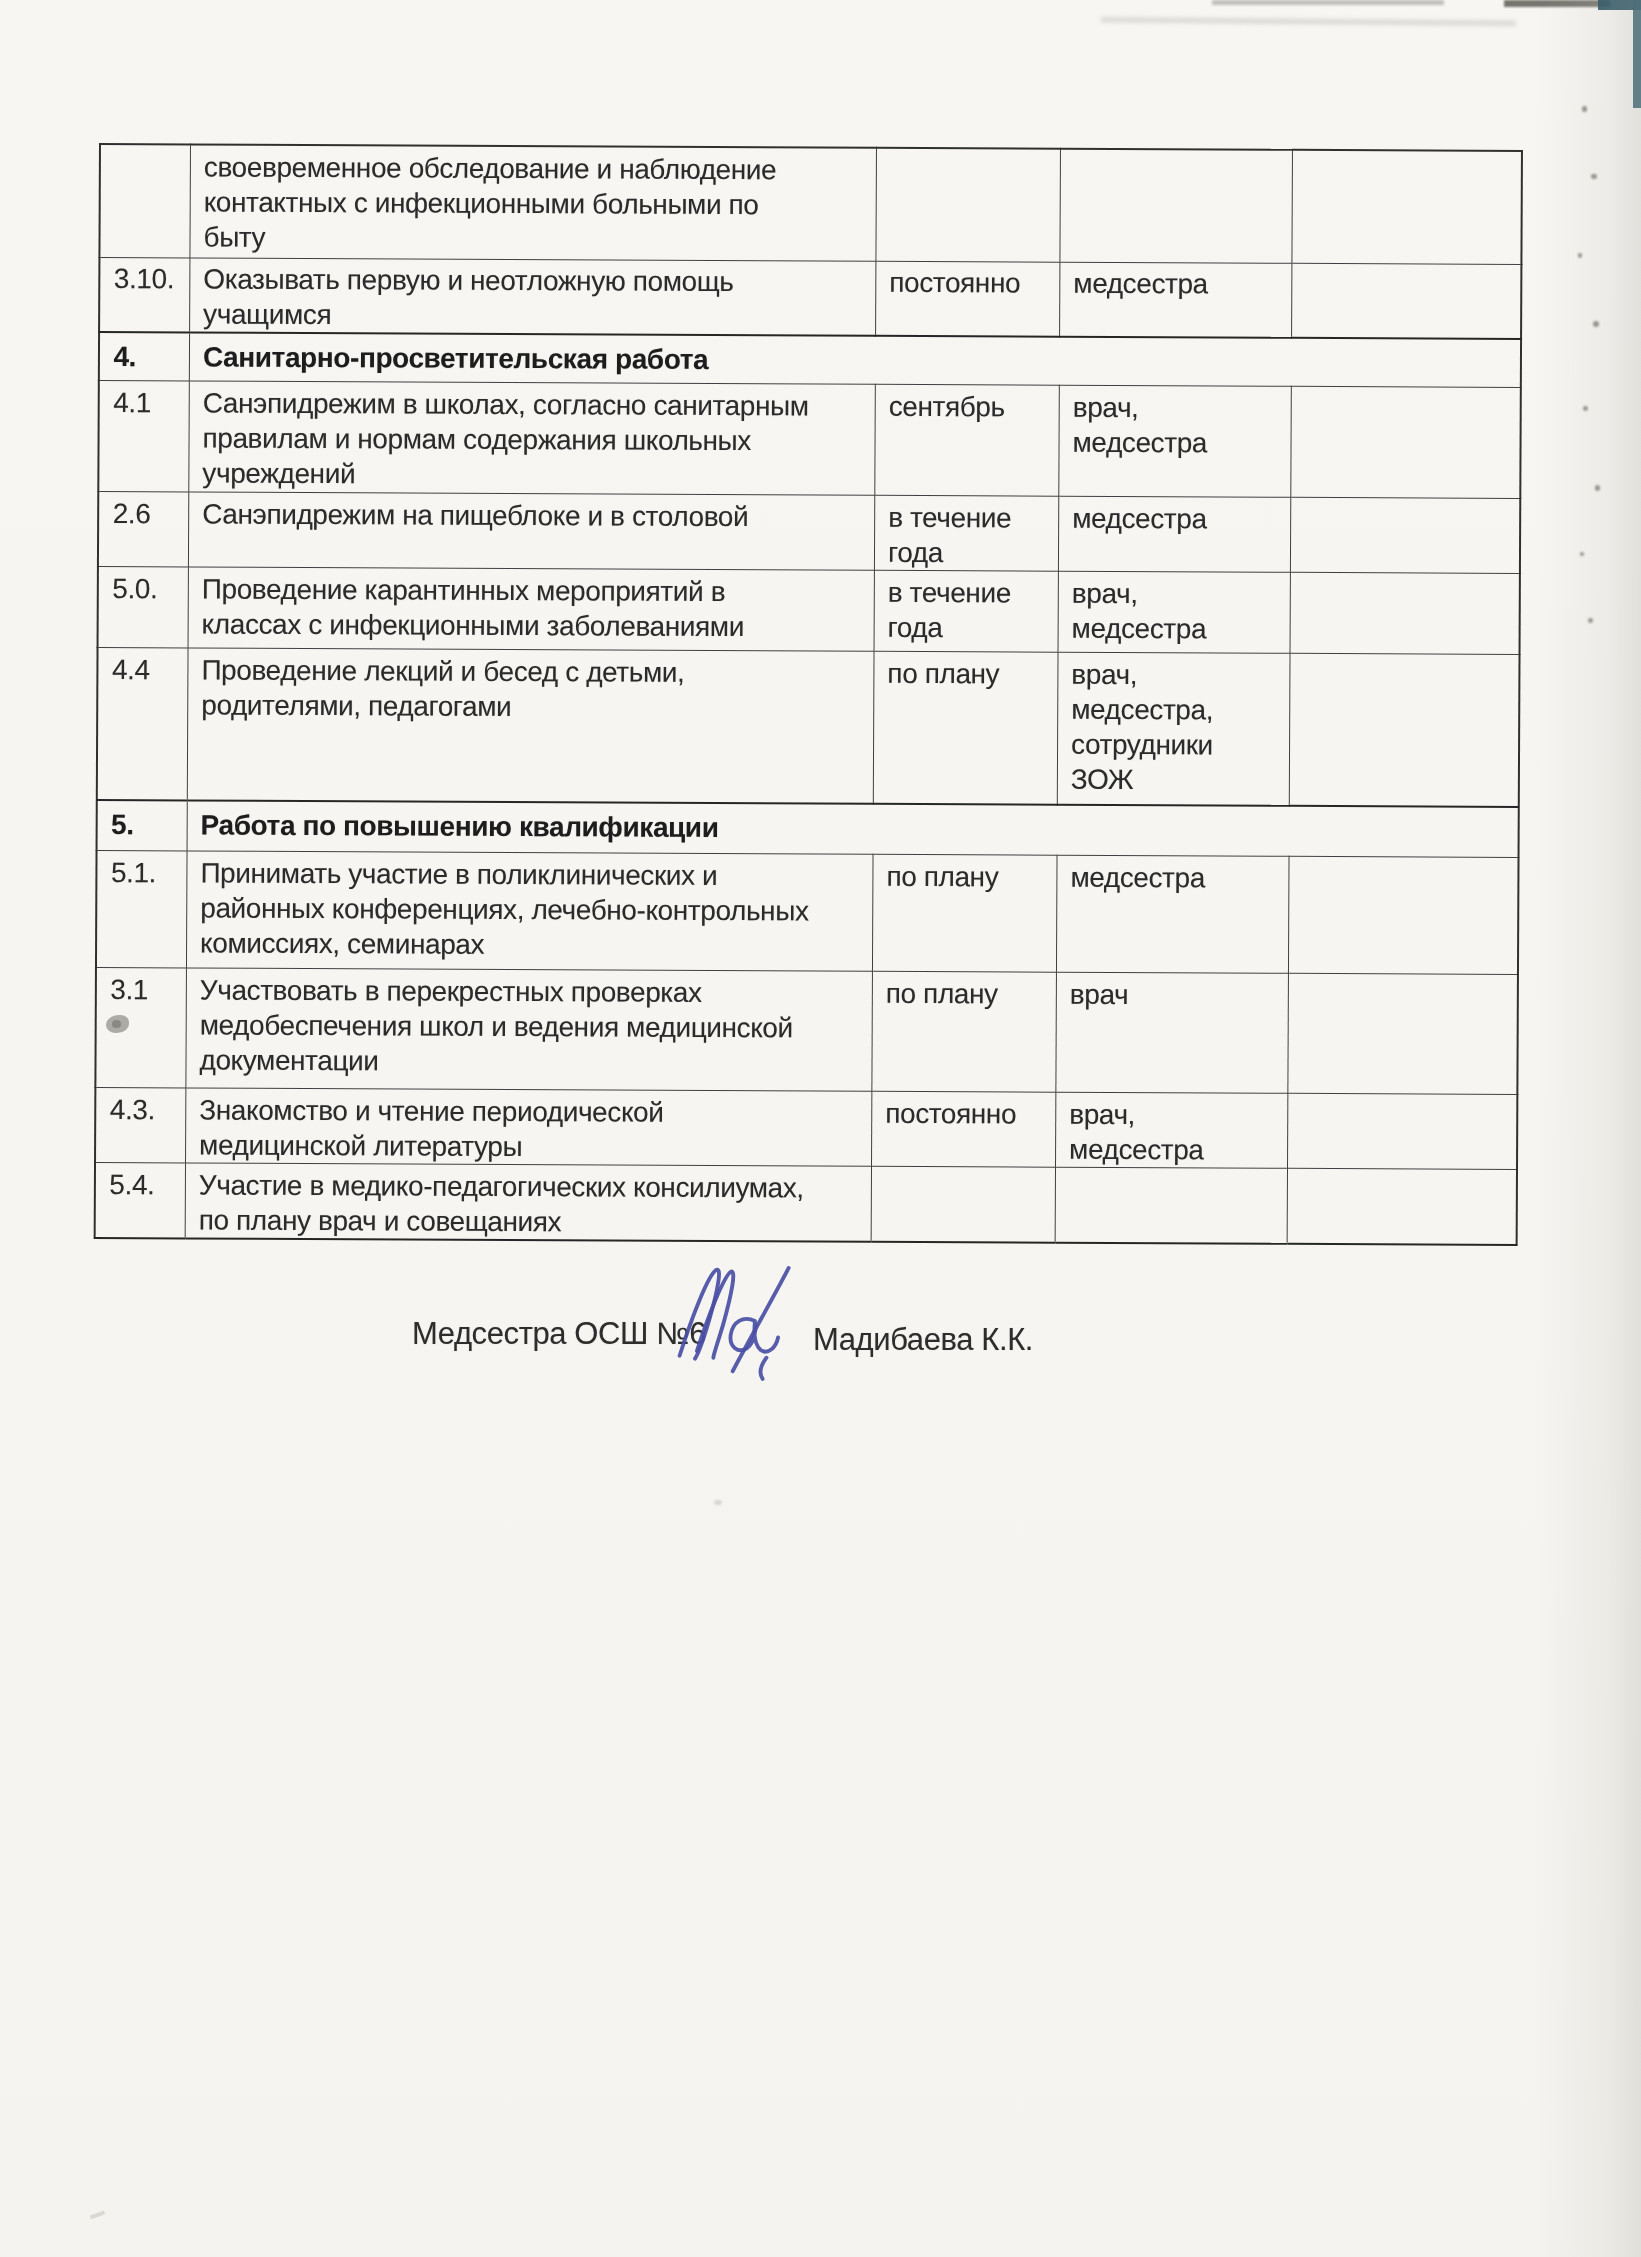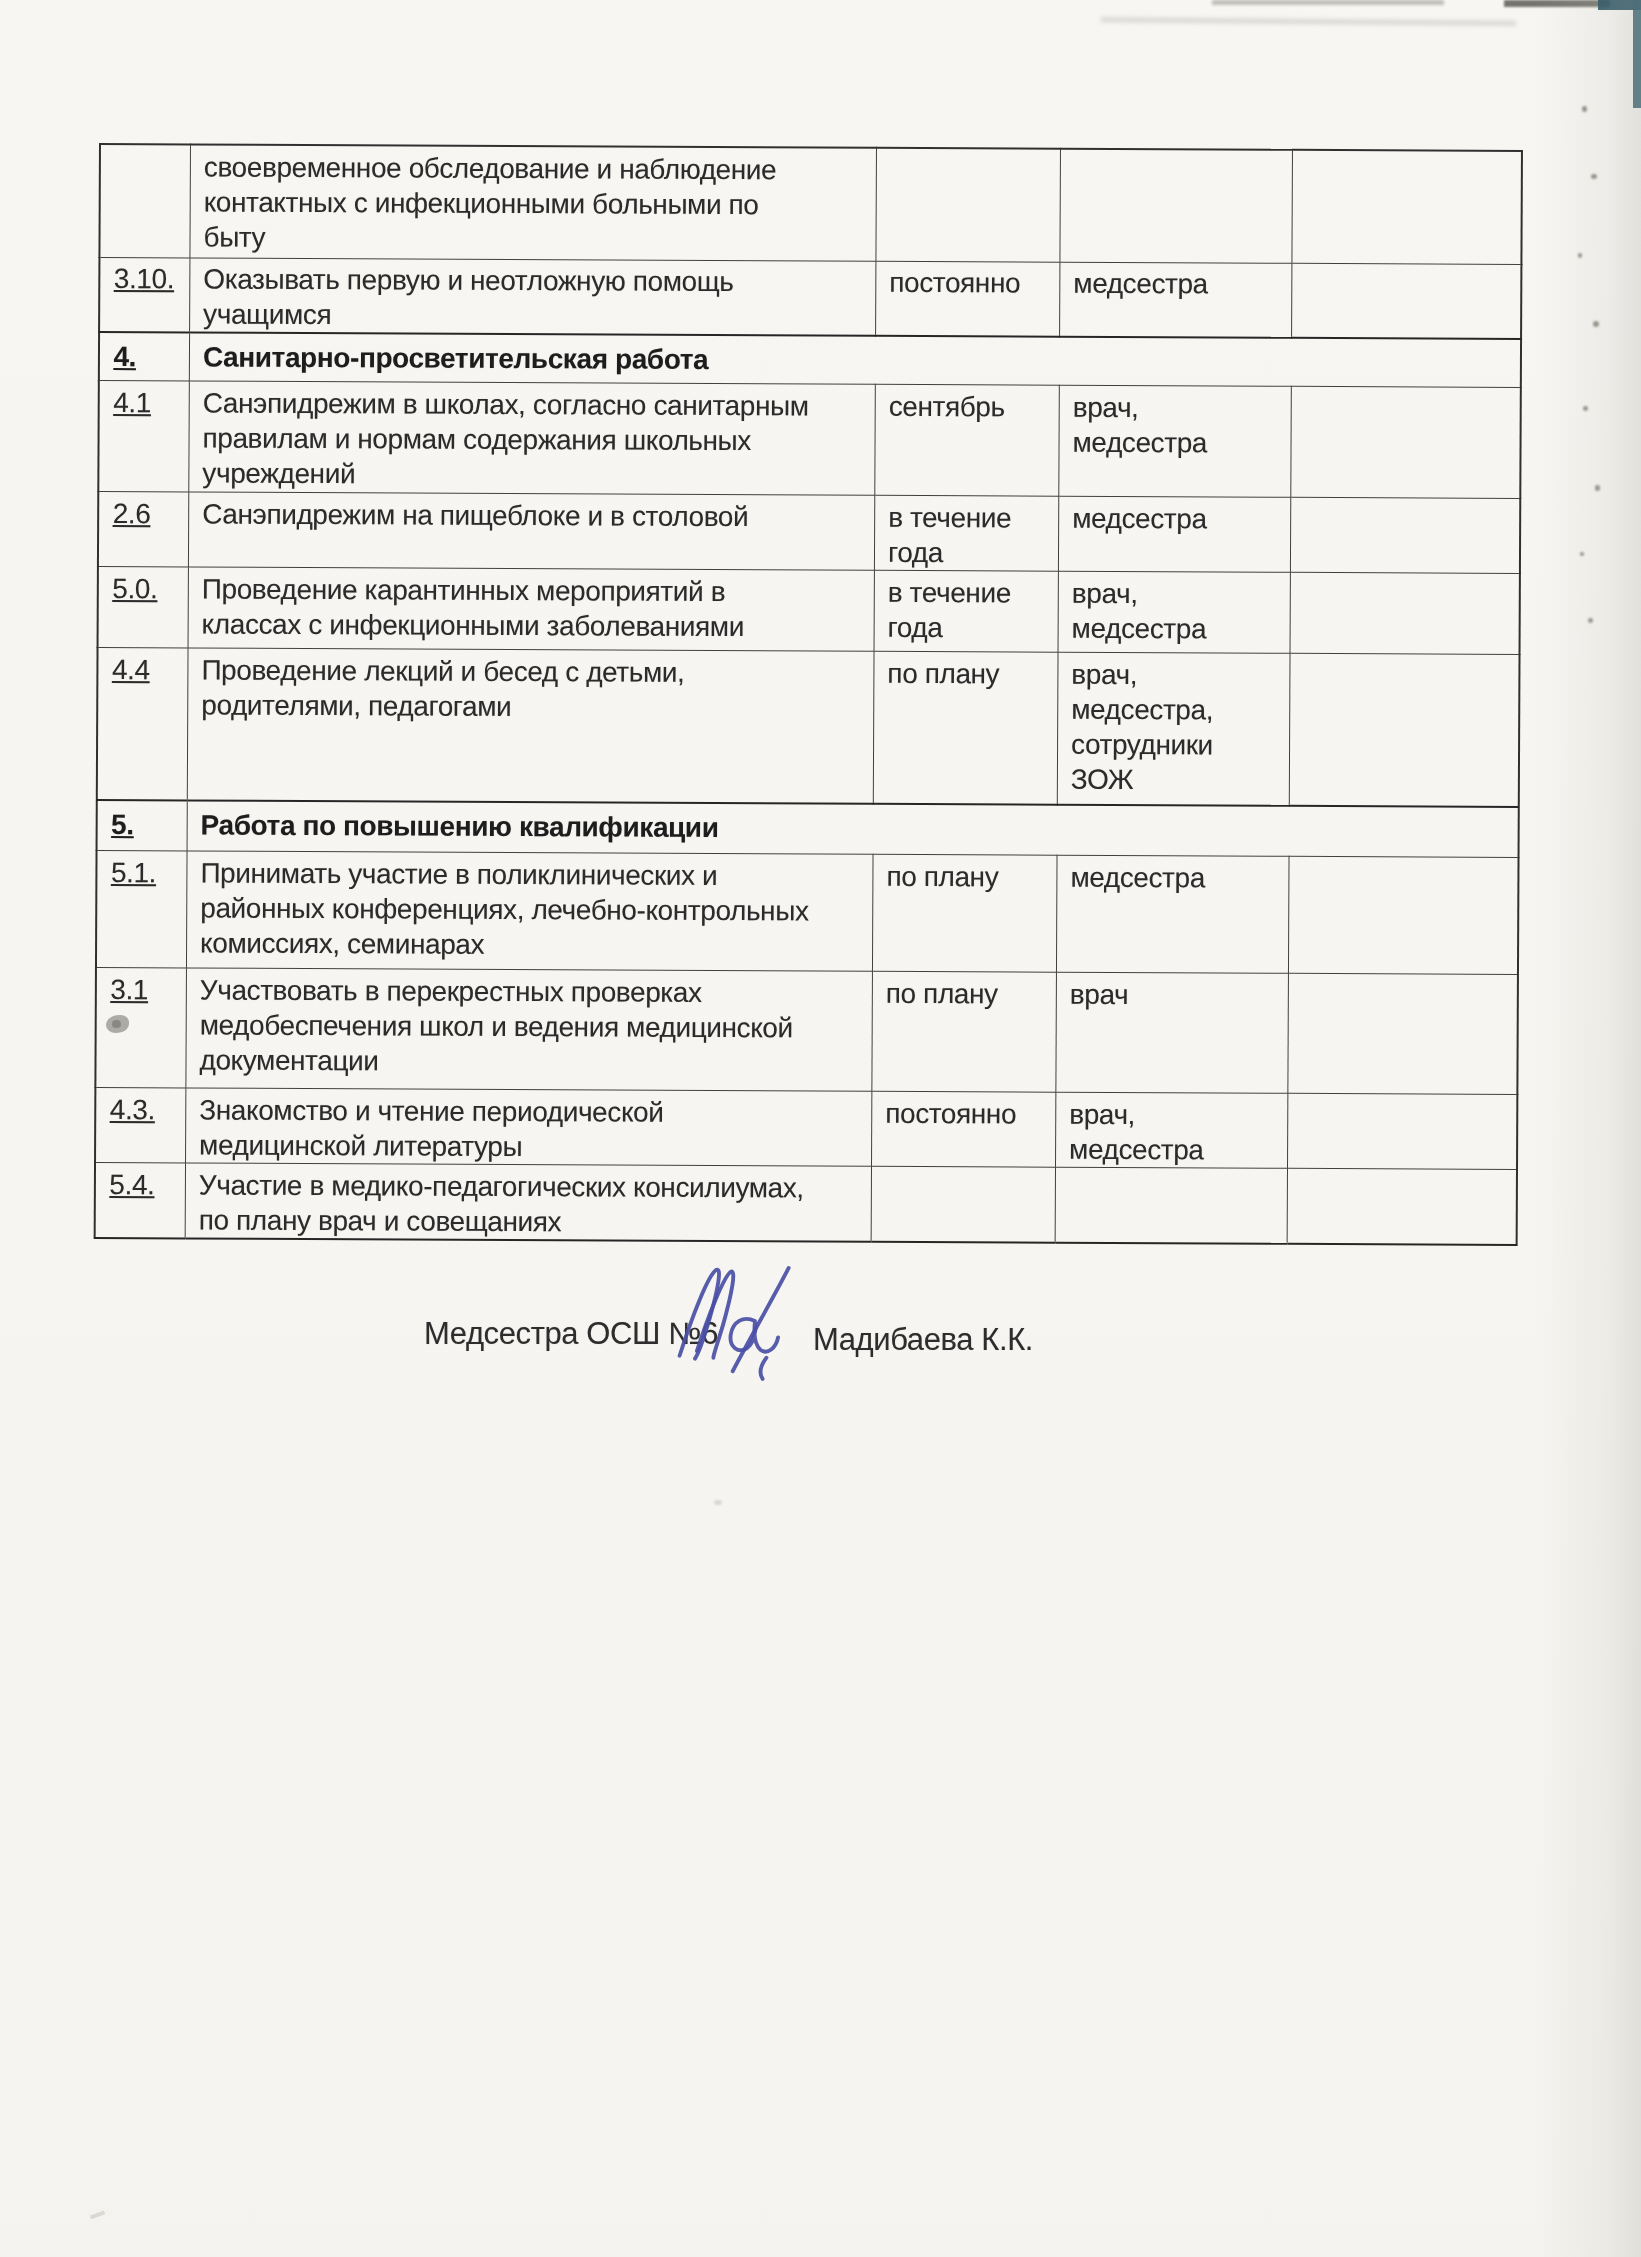--- a/index.html
+++ b/index.html
@@ -36,39 +36,39 @@
   table.plan td{
     border:1.6px solid #404040;
     vertical-align:top;
     padding:3.9px 7.7px 0 13.5px;
     line-height:35px;
     white-space:pre-line;
     overflow:hidden;
     text-shadow:0 0 1px rgba(40,40,40,.25);
   }
   table.plan{border:2.1px solid #303030;}
-  td.c-num{padding-left:15.4px;text-decoration:underline;}
+  td.c-num{padding-left:15.4px;}
   td.c-time{padding-left:16.4px;}
   td.c-resp{padding-left:22px;}
   td.c-note{padding-left:7.7px;}
   tr.section td{font-weight:700;border-top:2.3px solid #262626;padding-top:5.8px;color:#1d1d1d;}
   tr.section td.c-num{font-weight:700;}
   table.plan tr:last-child td{border-bottom:2.7px solid #262626;}
   .r0{height:113px}.r1{height:73px}.r2{height:48px}.r3{height:111px}
   .r4{height:75px}.r5{height:81px}.r6{height:153px}.r7{height:50px}
   .r8{height:117px}.r9{height:120px}.r10{height:74px}.r11{height:75px}
 
   
   .sig-prefix,.sig-name{
     position:absolute;
     font-size:31px;color:#2d2d2d;letter-spacing:-0.4px;
     text-shadow:0 0 1px rgba(40,40,40,.25);
     white-space:nowrap;
   }
-  .sig-prefix{left:424px;top:1316px;}
+  .sig-prefix{left:412px;top:1316px;}
   .sig-name{left:813px;top:1322px;}
   .sig-svg{position:absolute;left:668px;top:1261px;width:140px;height:121px;}
   .sig-svg path{fill:none;stroke-width:4;stroke-linecap:round;stroke-linejoin:round;opacity:.92;}
 
   
   .art{position:absolute;pointer-events:none;}
   .a-top1{left:1212px;top:0;width:232px;height:4.8px;background:#8f8f89;opacity:.55;filter:blur(1.4px);}
   .a-top2{left:1504px;top:0;width:106px;height:6.8px;background:#55554e;opacity:.8;filter:blur(1px);}
   .a-teal-top{left:1598px;top:0;width:43px;height:9.7px;background:#1f4c5c;opacity:.9;filter:blur(0.5px);}
   .a-teal-side{left:1633px;top:0;width:8.7px;height:108px;background:#2a5a6a;opacity:.85;filter:blur(0.5px);}

